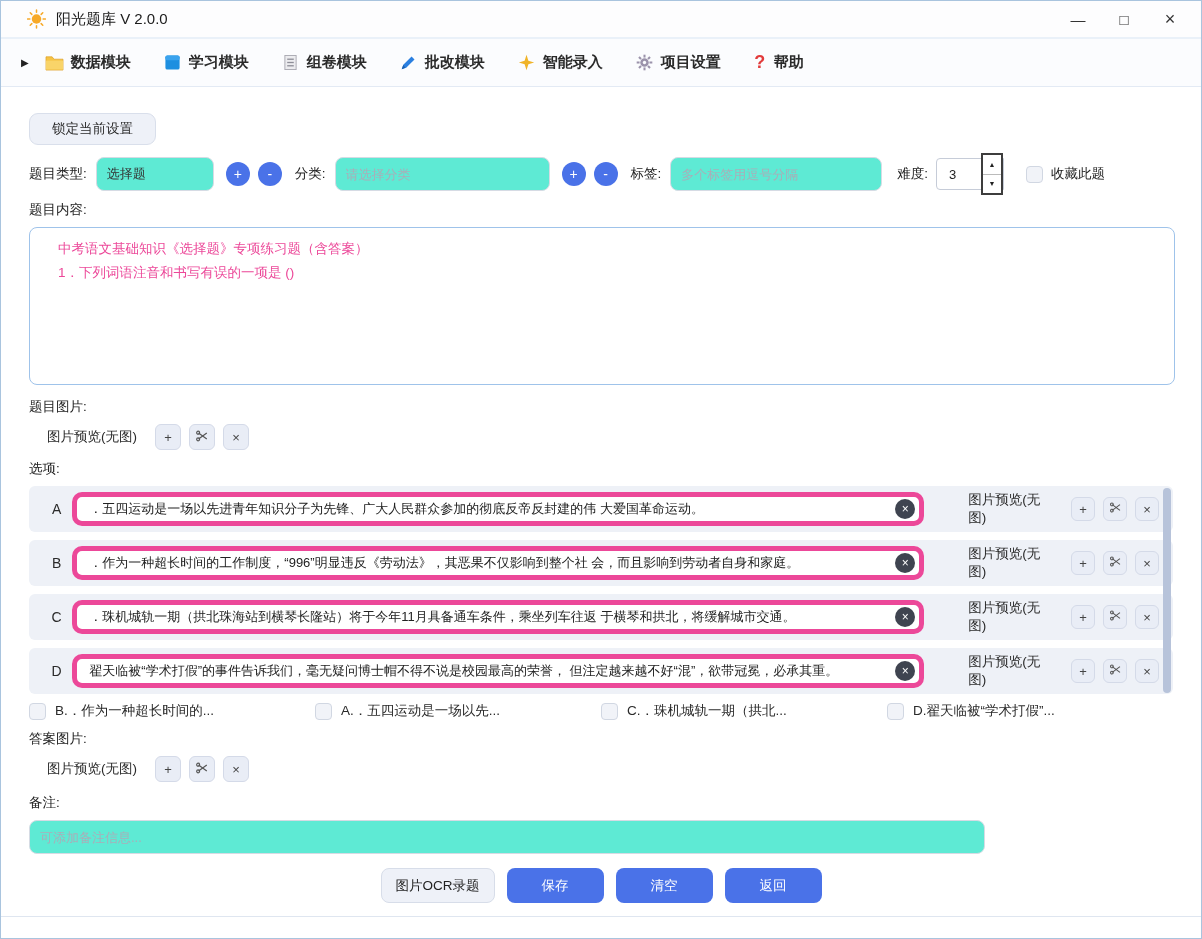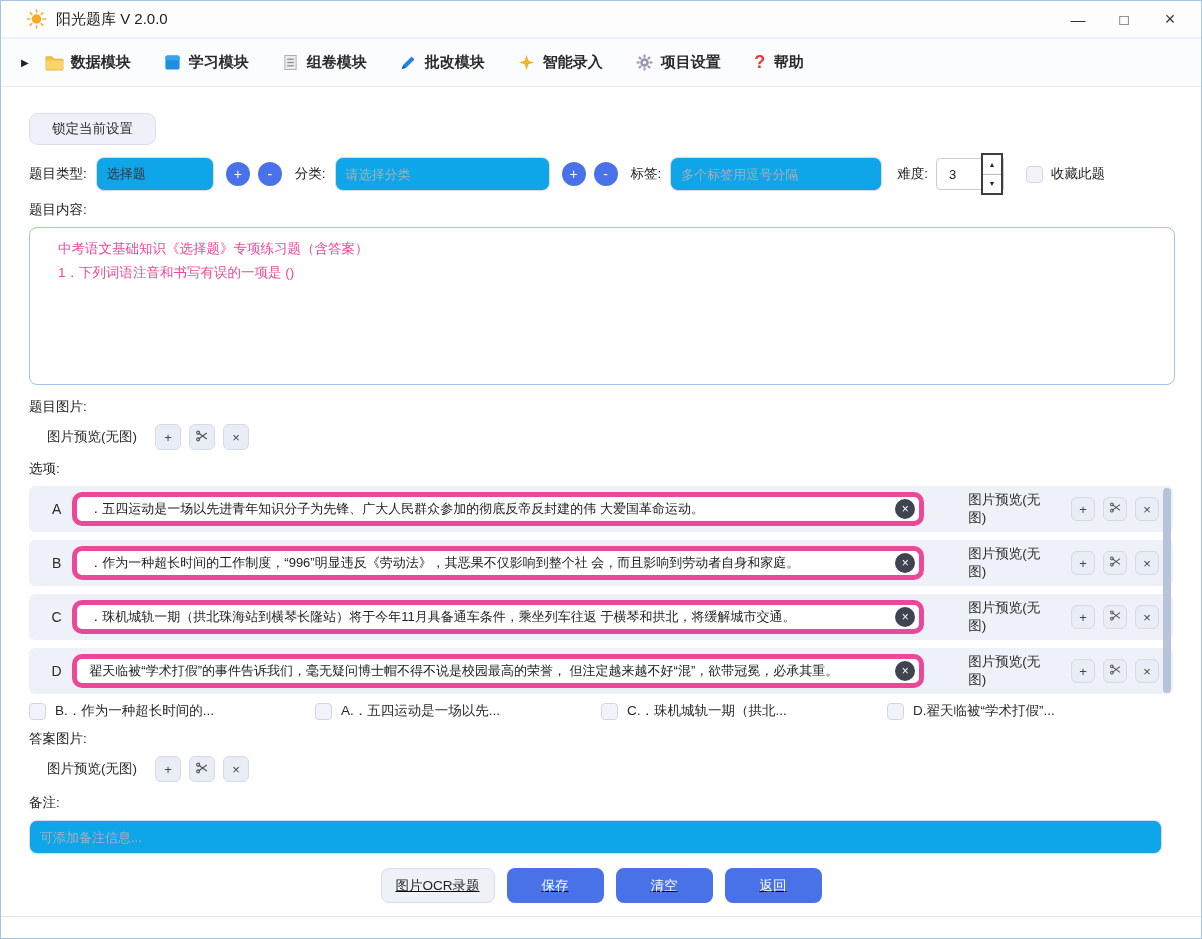--- a/index.html
+++ b/index.html
@@ -27,21 +27,21 @@
   .help-q { color:#e23b3b; font-weight:800; font-size:18px; width:14px; text-align:center; }
 
   
   .content { flex:1 1 auto; padding:26px 28px 0 28px; background:#fff; }
 
   .lock-btn { height:32px; padding:0 22px; background:#eef1f8; border:1px solid #d9dfeb;
               border-radius:9px; font-size:13.5px; color:#2a2a2a; margin-bottom:12px; }
 
   .meta-row { display:flex; align-items:center; margin-bottom:10px; }
   .f-label { font-size:13.5px; color:#222; white-space:nowrap; }
-  .box-input { height:34px; border:1px solid #d6dbe4; border-radius:8px; background:#0ea5e9;
+  .box-input { height:34px; border:1px solid #d6dbe4; border-radius:8px; background:#5eead4;
                font-size:13px; color:#333; padding:0 10px; font-family:inherit; }
   .box-input::placeholder { color:#a9aeb8; }
   .round-btn { width:24px; height:24px; border-radius:50%; border:none; background:#4a72e8;
                color:#fff; font-size:14px; line-height:22px; text-align:center; padding:0; }
 
   .spinbox { display:flex; align-items:center; height:32px; border:1px solid #c6ccd8;
              border-radius:4px 0 0 4px; background:#fff; position:relative; }
   .spin-val { width:44px; text-align:left; padding-left:12px; font-size:13px; color:#222; }
   .spin-arrows { width:22px; height:42px; border:2px solid #3d3d3d; background:#fff;
                  display:flex; flex-direction:column; }
@@ -74,23 +74,23 @@
                text-align:center; padding:0; }
   .opt-preview { margin-left:44px; }
   .opt-btns { display:flex; gap:8px; margin-left:16px; }
   .options-scrollbar { position:absolute; right:2px; top:2px; width:8px; height:205px;
                        background:#b7c3da; border-radius:4px; }
 
   .answers-row { display:flex; align-items:center; margin:2px 0 6px 0; }
   .answer-item { flex:0 0 25%; display:flex; align-items:center; gap:9px; }
   .answer-item .a-label { font-size:13.5px; color:#2a2a2a; white-space:nowrap; }
 
-  .remark-input { width:1133px; height:34px; }
-
-  .actions { display:flex; justify-content:center; gap:12px; margin-top:14px;text-decoration:underline; }
+  .remark-input { width:956px; height:34px; }
+
+  .actions { display:flex; justify-content:center; gap:12px; margin-top:14px; }
   .act-light { height:35px; padding:0 14px; background:#eef1f8; border:1px solid #d7dde9;
                border-radius:8px; font-size:13.5px; color:#222; }
   .act-blue { height:35px; width:97px; background:#4a72e8; border:none; border-radius:8px;
               font-size:13.5px; color:#fff; }
 
   .footer { flex:0 0 22px; border-top:1px solid #dfe6f0; background:#fff; display:flex;
             align-items:flex-end; padding-left:30px; overflow:hidden; gap:6px; }
 </style>
 </head>
 <body>

